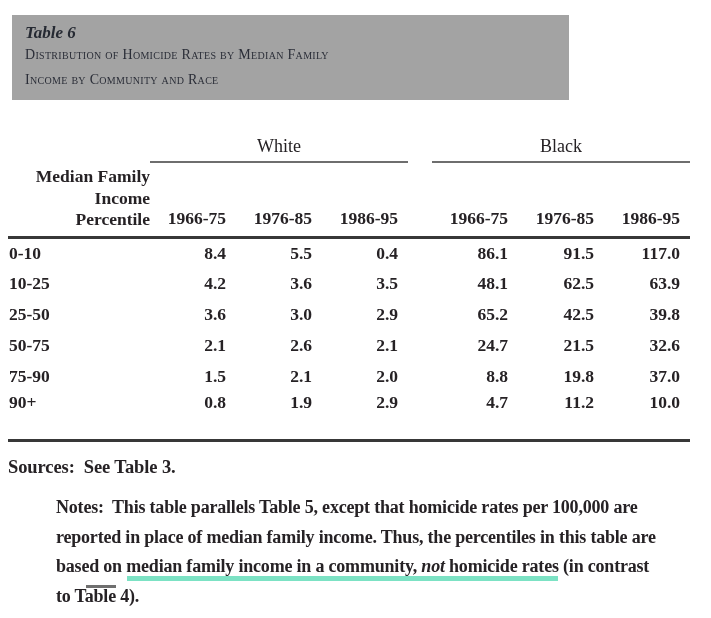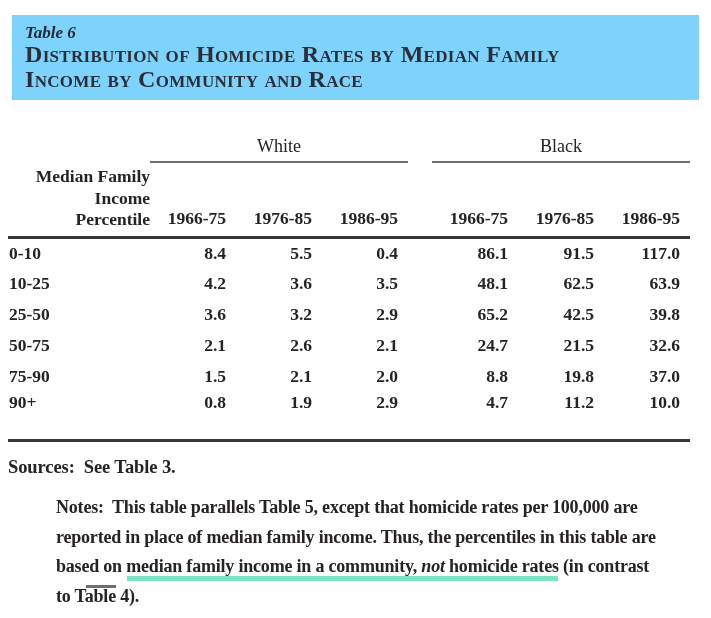--- a/index.html
+++ b/index.html
@@ -7,33 +7,33 @@
   body {
     position:relative;
     font-family:"Liberation Serif","DejaVu Serif",serif;
     color:#262225;
     overflow:hidden;
   }
 
   
   .title-box {
     position:absolute; left:12px; top:15px;
-    width:687px; height:85px;
-    background:#7dd3fc;
+    width:557px; height:85px;
+    background:#a3a3a3;
     padding:8px 10px 0 13px;
   }
   .table-label {
     font-style:italic; font-weight:bold;
     font-size:17px; line-height:19px;
     color:#262a33;
   }
   .title-line {
     font-variant:small-caps;
-    font-weight:bold;
-    font-size:24px; line-height:25px;
+    font-weight:normal;
+    font-size:14px; line-height:25px;
     letter-spacing:0.3px;
     color:#2b2e38;
   }
 
   
   table.data-table {
     position:absolute; left:8px; top:133px;
     border-collapse:collapse; table-layout:fixed;
     width:682px;
     font-weight:bold; font-size:17.5px;
@@ -139,21 +139,21 @@
       <td class="num">3.6</td>
       <td class="num">3.5</td>
       <td></td>
       <td class="num">48.1</td>
       <td class="num">62.5</td>
       <td class="num">63.9</td>
     </tr>
     <tr>
       <td class="rlabel">25-50</td>
       <td class="num">3.6</td>
-      <td class="num">3.2</td>
+      <td class="num">3.0</td>
       <td class="num">2.9</td>
       <td></td>
       <td class="num">65.2</td>
       <td class="num">42.5</td>
       <td class="num">39.8</td>
     </tr>
     <tr>
       <td class="rlabel">50-75</td>
       <td class="num">2.1</td>
       <td class="num">2.6</td>

